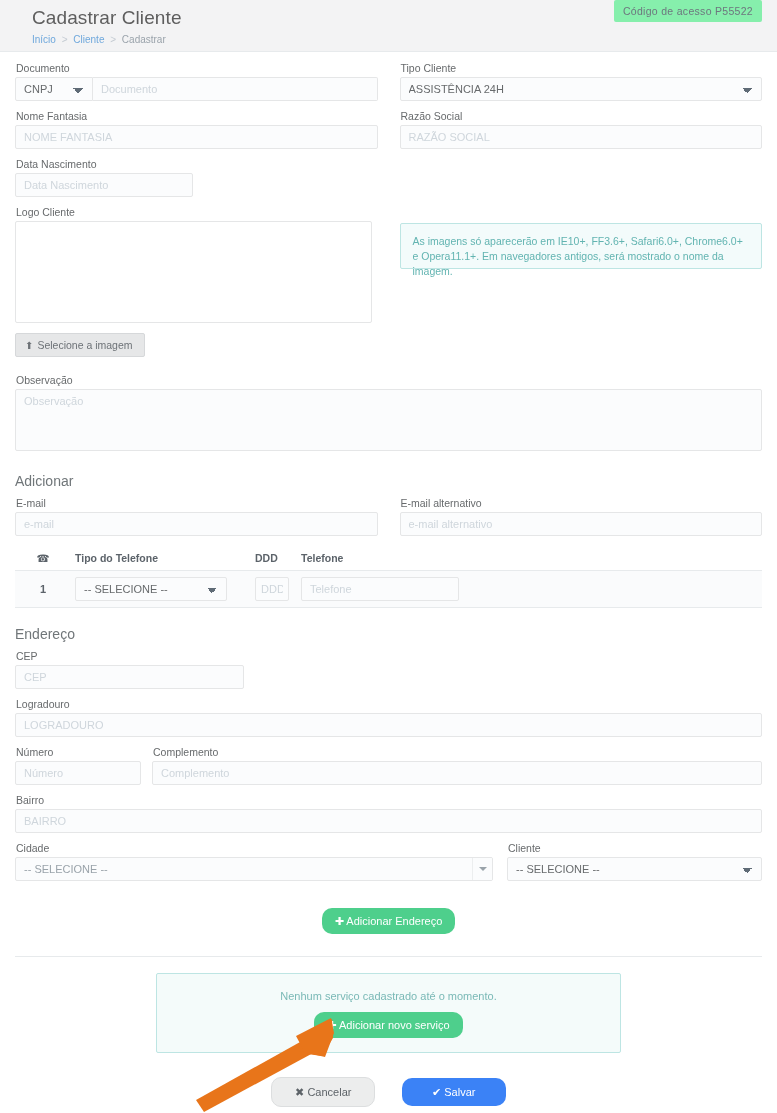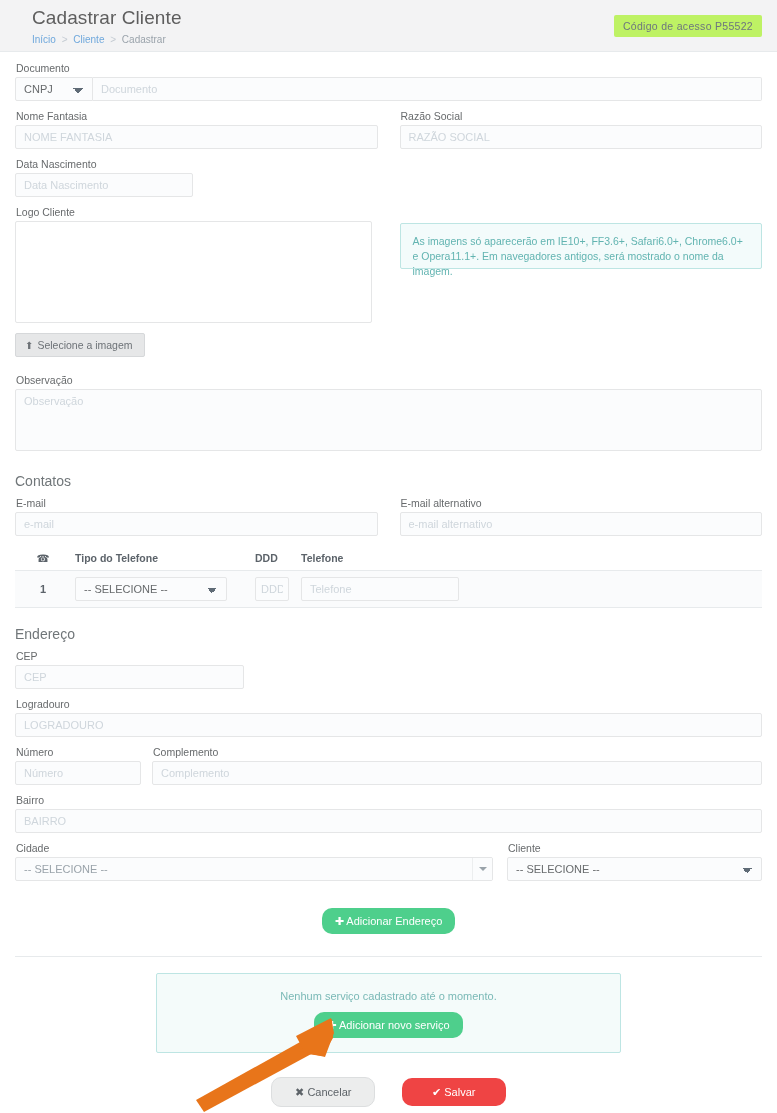--- a/index.html
+++ b/index.html
@@ -40,22 +40,22 @@
     list-style: none;
     color: #a6aeb5;
   }
   .breadcrumb li { display: inline; }
   .breadcrumb a { color: #6fa8dc; text-decoration: none; }
   .breadcrumb .sep { color: #c4cbd2; margin: 0 3px; font-size: 10px; }
   .breadcrumb .active { color: #9aa3ab; }
   .access-code {
     position: absolute;
     right: 15px;
-    top: 15px;
-    background: #bef264;
+    top: 0;
+    background: #86efac;
     color: #6d767e;
     font-size: 10.5px;
     padding: 5px 9px;
     border-radius: 2px;
     letter-spacing: .3px;
   }
 
   
   .content { padding: 10px 15px 0 15px; }
   .row { display: flex; gap: 22px; }
@@ -230,21 +230,21 @@
     display: inline-block;
     border: none;
     border-radius: 10px;
     font-size: 11px;
     padding: 6px 13px;
     cursor: pointer;
     font-family: inherit;
     line-height: 14px;
   }
   .btn-success { background: #4ecf8c; color: #fff; }
-  .btn-primary { background: #ef4444; color: #fff; }
+  .btn-primary { background: #3b82f6; color: #fff; }
   .btn-default {
     background: #eceded; color: #5d6368; border: 1px solid #dcdedf;
   }
   .center { text-align: center; }
 
   .hr-divider {
     border: none;
     border-top: 1px solid #e7eaec;
     margin: 22px 0 16px 0;
   }
@@ -303,20 +303,28 @@
         <div class="form-group">
           <label class="ctl-label">Documento</label>
           <div class="input-group">
             <select class="form-control">
               <option>CNPJ</option>
             </select>
             <input class="form-control" type="text" value="" placeholder="Documento" style="">
           </div>
         </div>
       </div>
+      <div class="col">
+        <div class="form-group">
+          <label class="ctl-label">Tipo Cliente</label>
+          <select class="form-control">
+            <option>ASSISTÊNCIA 24H</option>
+          </select>
+        </div>
+      </div>
     </div>
 
     <div class="row">
       <div class="col">
         <div class="form-group">
           <label class="ctl-label">Nome Fantasia</label>
           <input class="form-control" type="text" value="" placeholder="NOME FANTASIA" style="">
         </div>
       </div>
       <div class="col">
@@ -352,21 +360,21 @@
           <div class="alert-info-box">As imagens só aparecerão em IE10+, FF3.6+, Safari6.0+, Chrome6.0+ e Opera11.1+. Em navegadores antigos, será mostrado o nome da imagem.</div>
         </div>
       </div>
     </div>
 
     <div class="form-group" style="margin-top:8px;">
       <label class="ctl-label">Observação</label>
       <textarea class="form-control" placeholder="Observação" style=""></textarea>
     </div>
 
-    <div class="section-title">Contatos</div>
+    <div class="section-title">Adicionar</div>
 
     <div class="row">
       <div class="col">
         <div class="form-group">
           <label class="ctl-label">E-mail</label>
           <input class="form-control" type="text" value="" placeholder="e-mail" style="">
         </div>
       </div>
       <div class="col">
         <div class="form-group">

